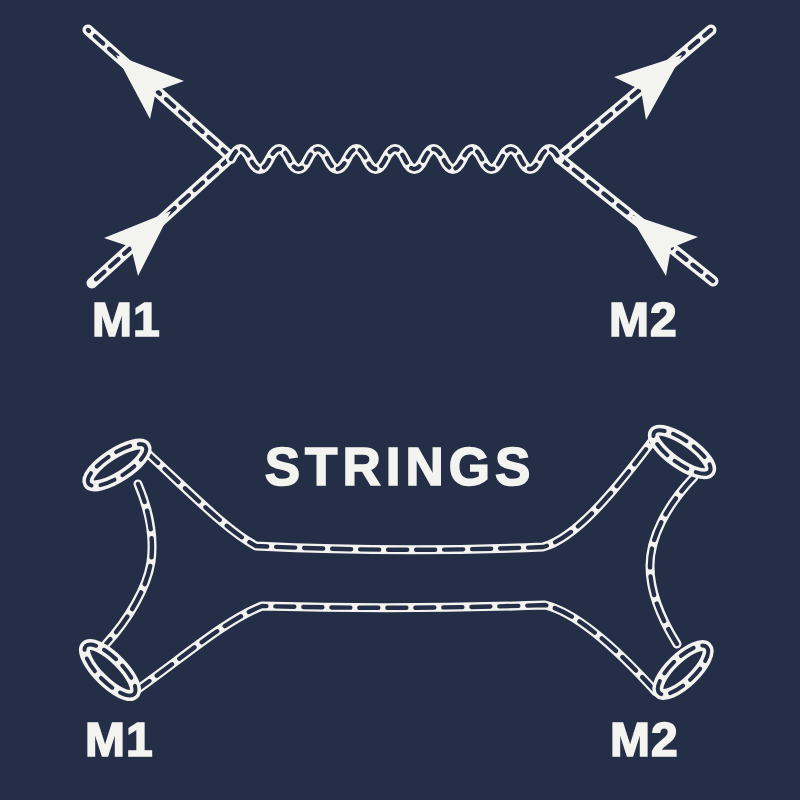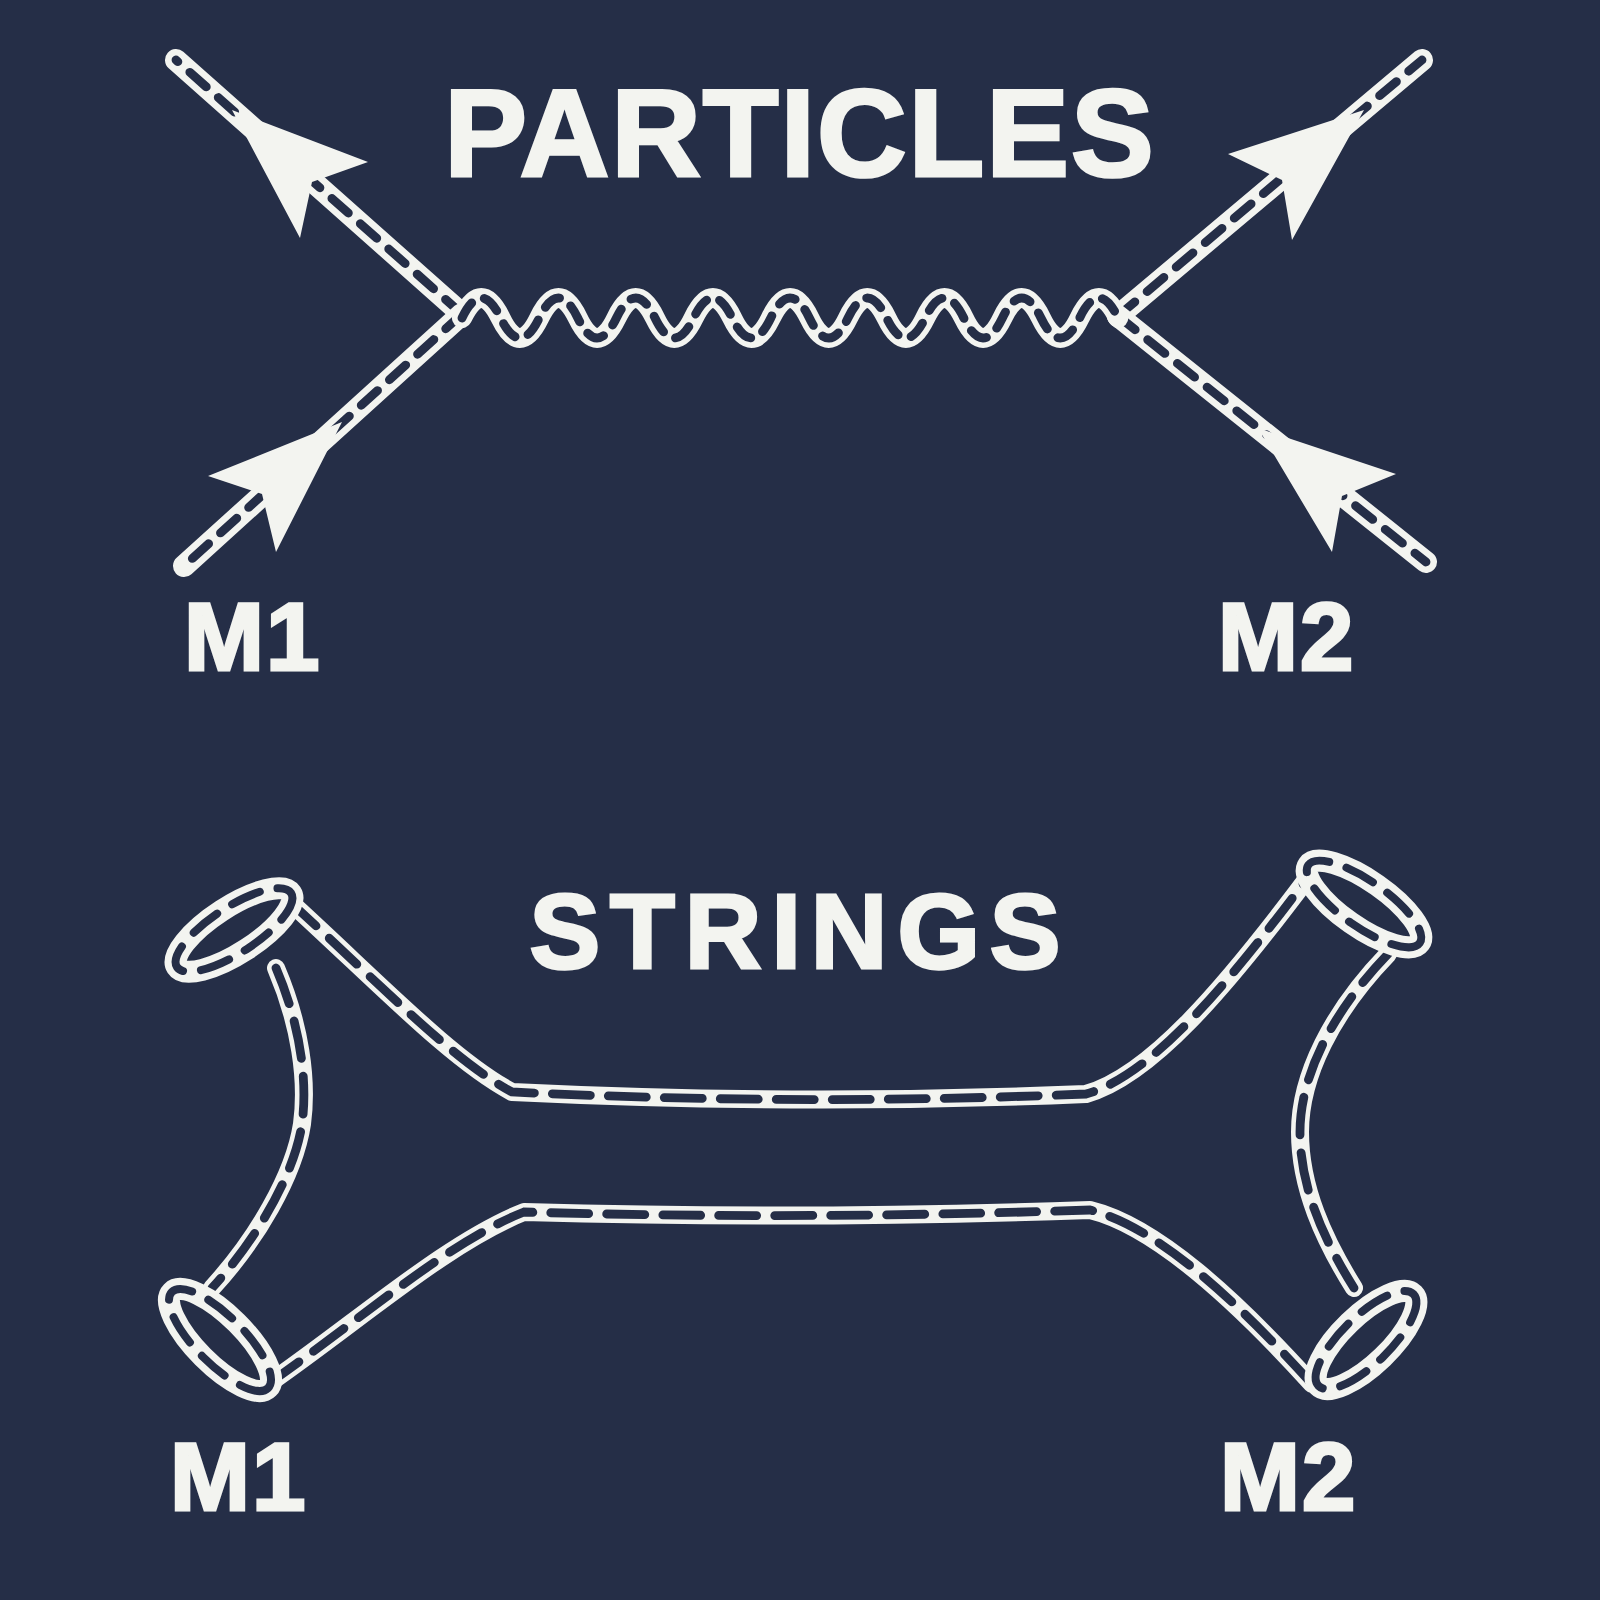--- a/index.html
+++ b/index.html
@@ -123,21 +123,20 @@
         <use href="#ring-tr" class="band w11 ring-hole"></use>
           <use href="#ring-tr" class="dash d-ring"></use>
       </g>
       <g>
         <use href="#ring-br" class="band w11 ring-hole"></use>
           <use href="#ring-br" class="dash d-ring"></use>
       </g>
     </g>
   </svg>
 
-  <div class="label title particles-title">PARTICLES</div>
 
   <div class="label mass m1-top">M1</div>
   <div class="label mass m2-top">M2</div>
 
   <div class="label title strings-title">STRINGS</div>
 
   <div class="label mass m1-bottom">M1</div>
   <div class="label mass m2-bottom">M2</div>
 
 </div>

